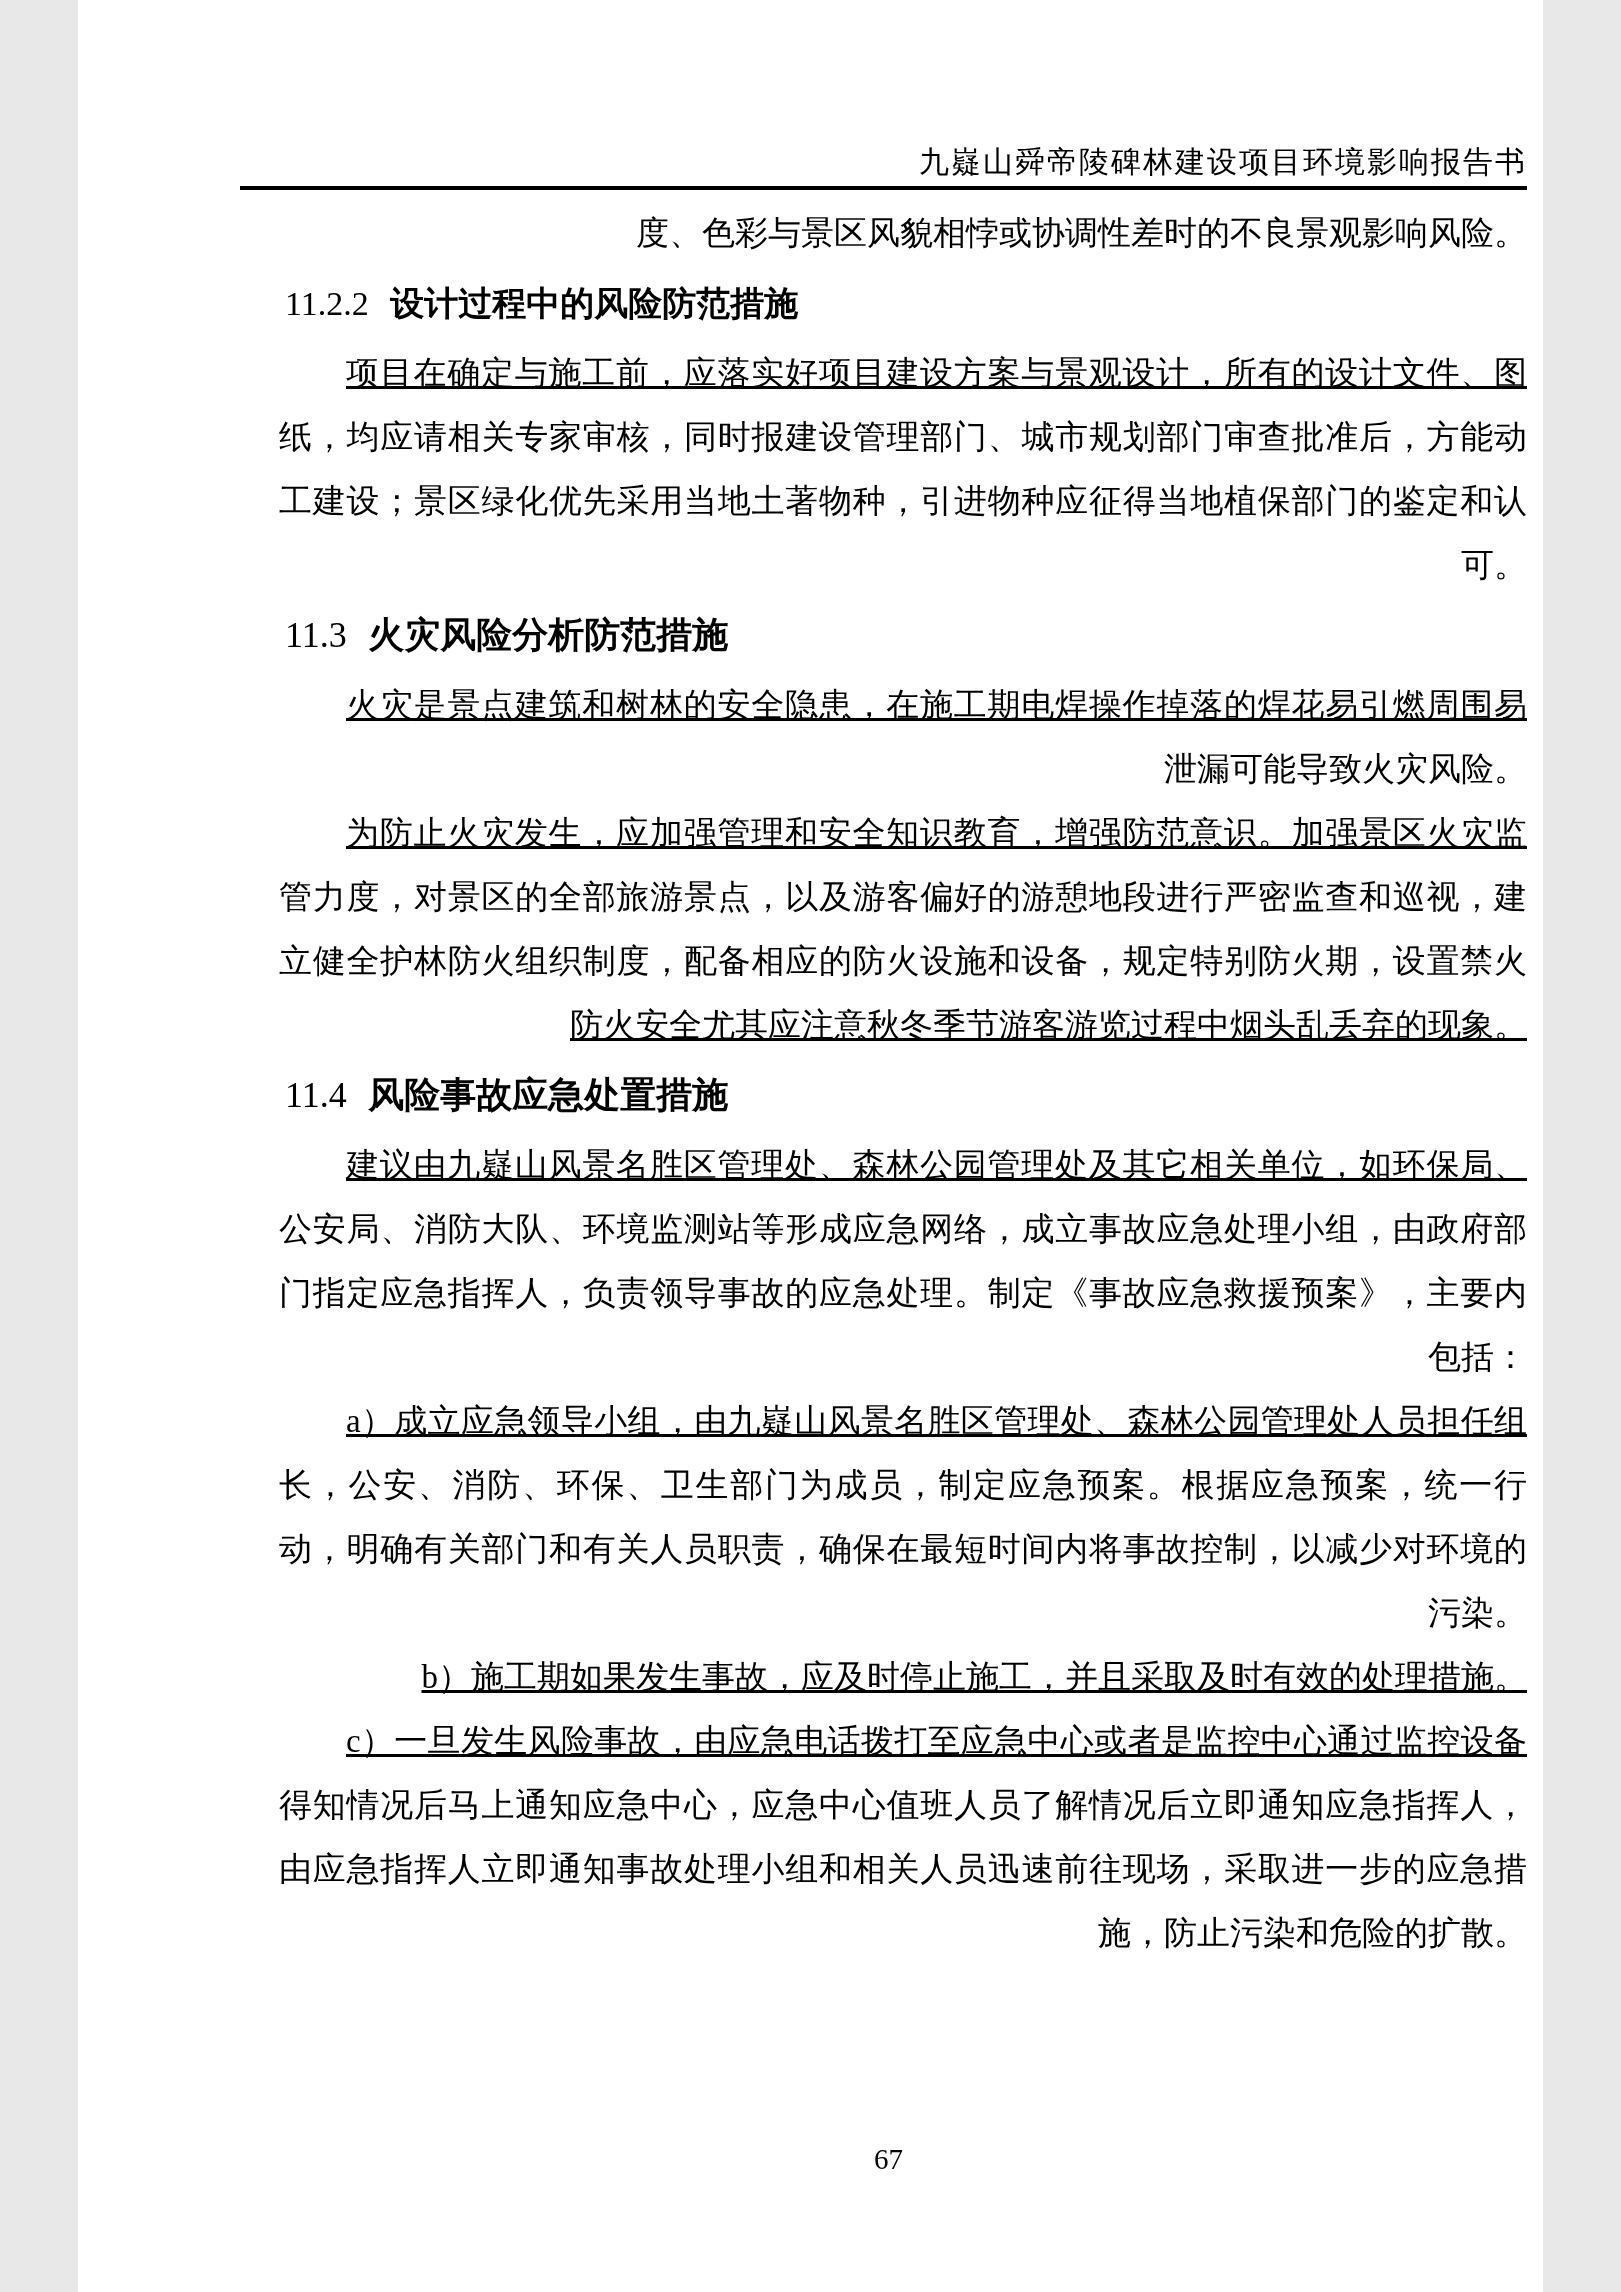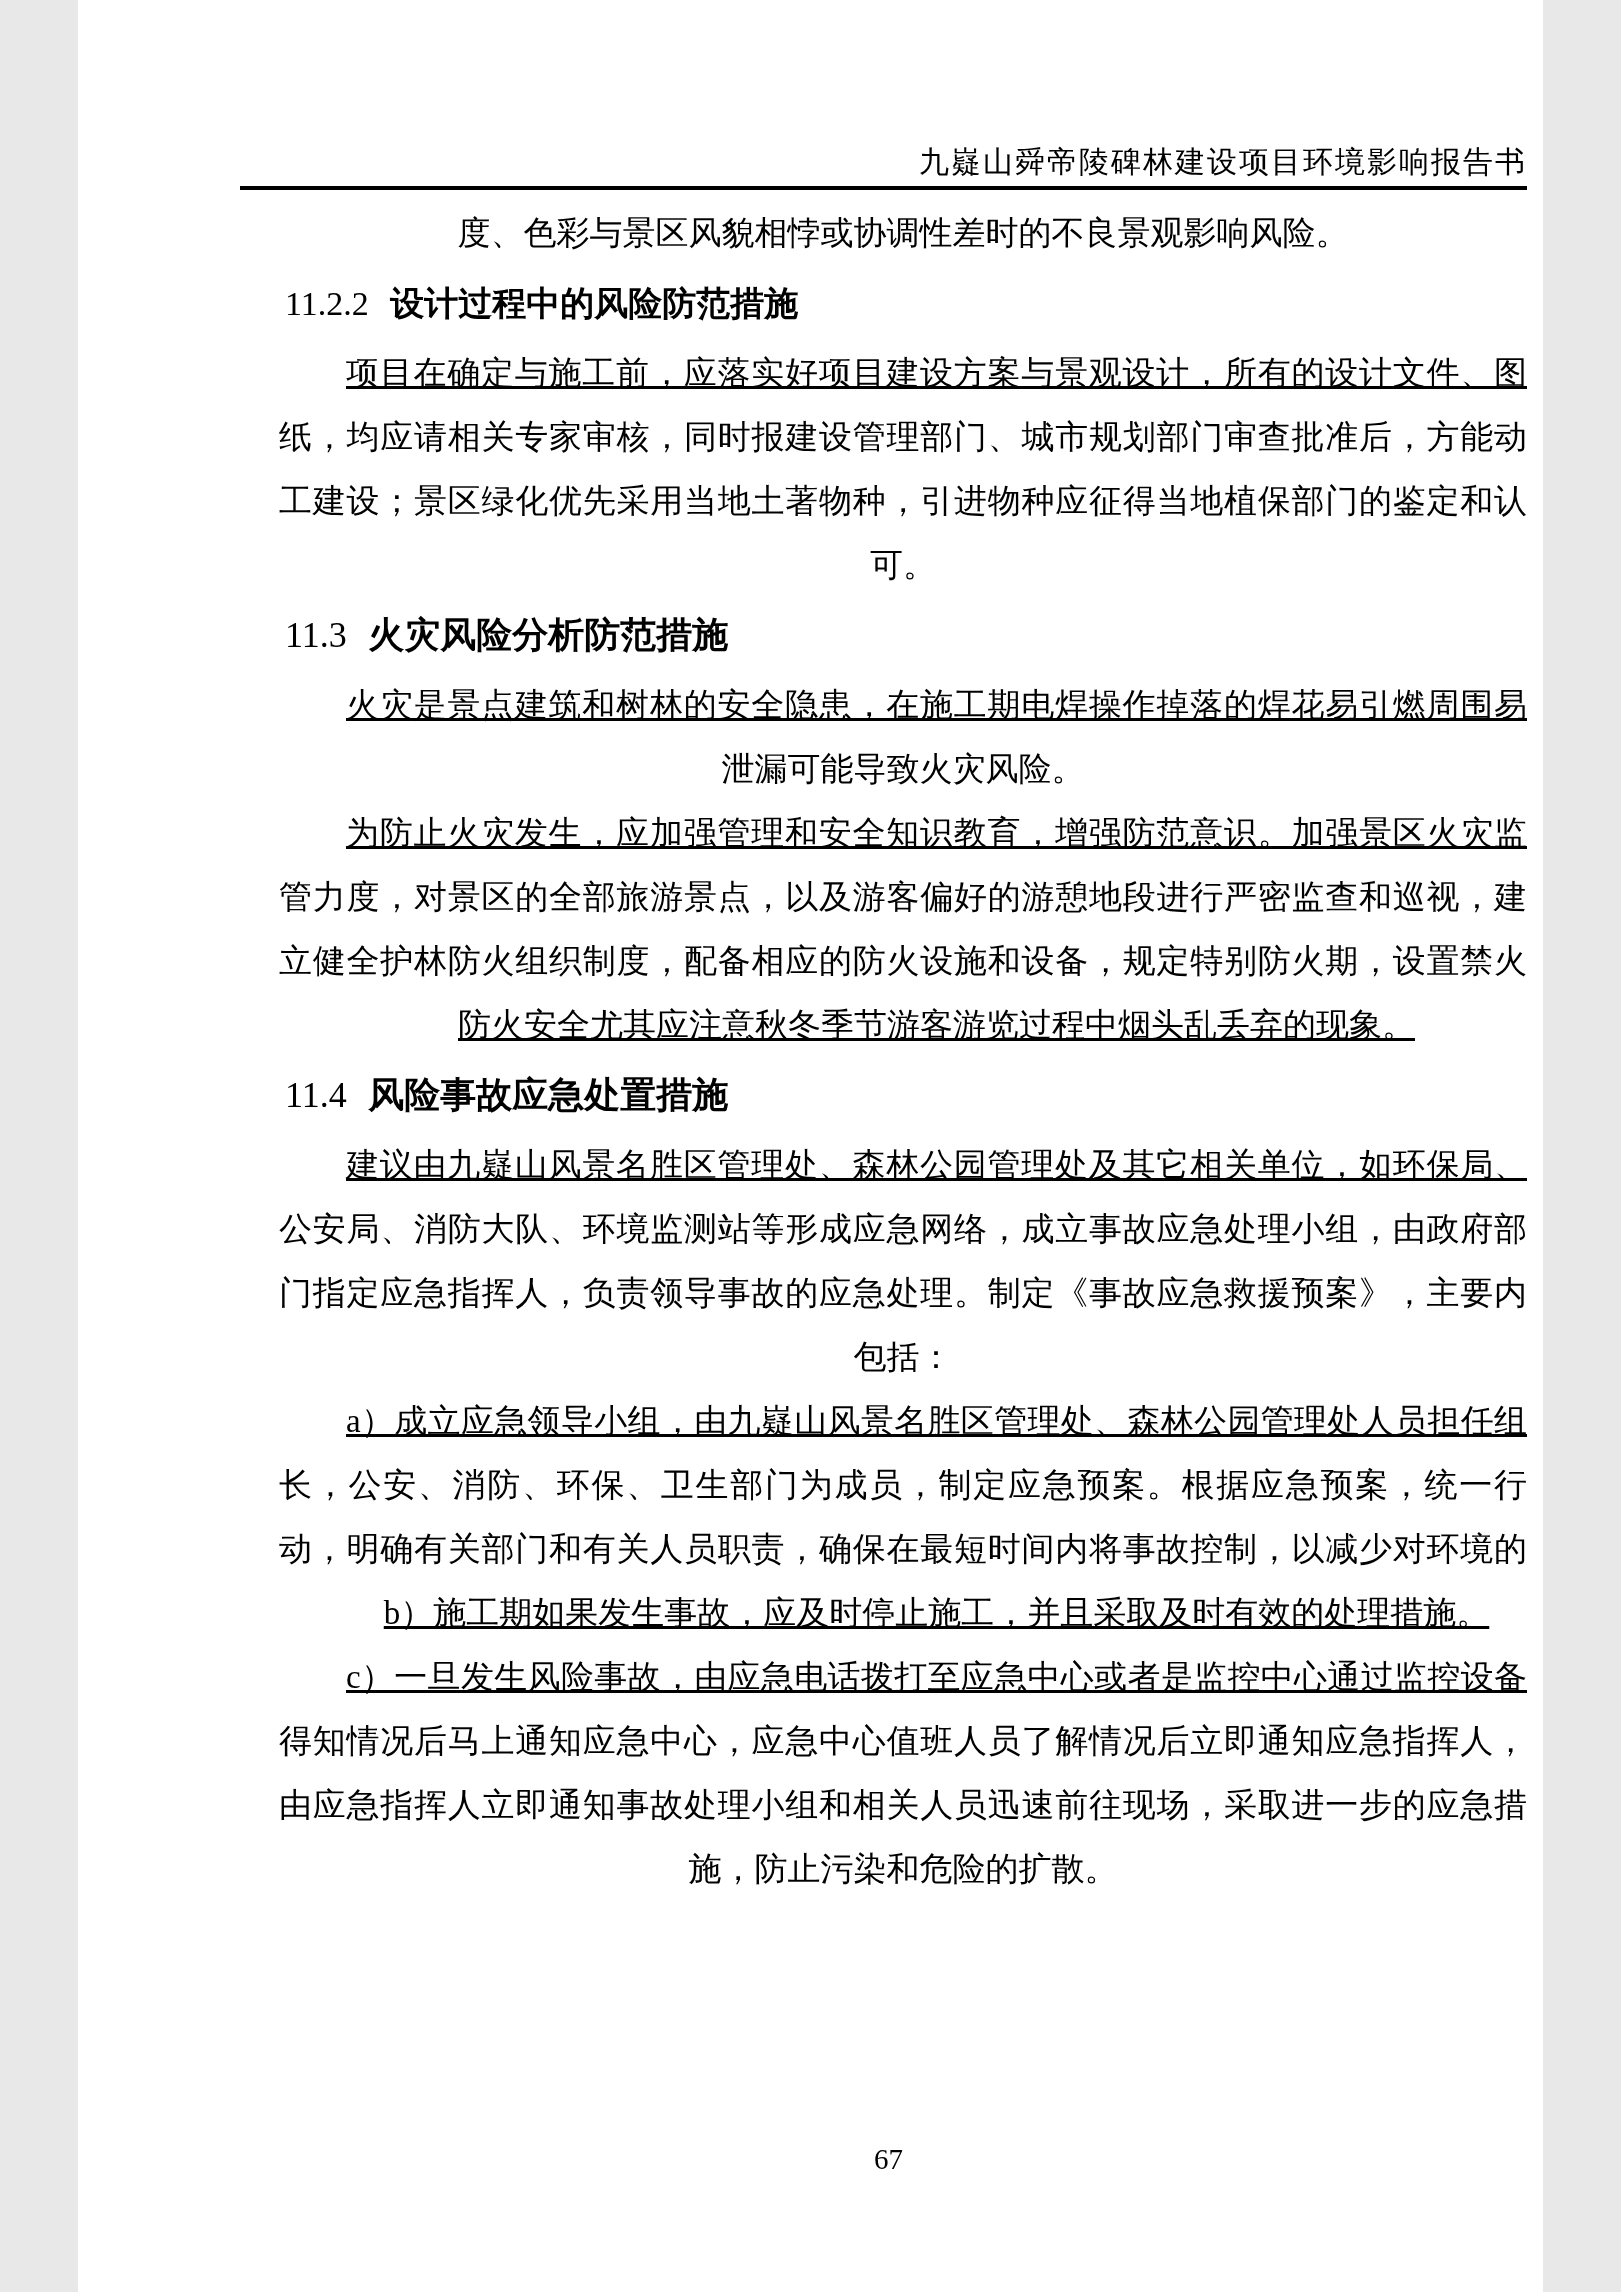--- a/index.html
+++ b/index.html
@@ -24,21 +24,21 @@
     white-space:nowrap;
   }
   
   .doc-body{
     position:absolute;left:201px;top:201px;width:1248px;
     font-size:33px;
   }
   .para{margin:0;padding:0;}
   .line{
     line-height:64px;height:64px;
-    text-align:center;
+    text-align:right;
     white-space:nowrap;
   }
   .line.fill{
     white-space:normal;
     text-align:justify;
     text-align-last:justify;
     overflow:hidden;
   }
   .line.indent{text-indent:67px;text-decoration:underline;}
   h2.heading2,h3.heading3{
@@ -97,20 +97,21 @@
       <div class="para">
         <div class="line fill indent">建议由九嶷山风景名胜区管理处、森林公园管理处及其它相关单位，如环保局、</div>
         <div class="line fill">公安局、消防大队、环境监测站等形成应急网络，成立事故应急处理小组，由政府部</div>
         <div class="line fill">门指定应急指挥人，负责领导事故的应急处理。制定《事故应急救援预案》，主要内容</div>
         <div class="line">包括：</div>
       </div>
       <div class="para">
         <div class="line fill indent">a）成立应急领导小组，由九嶷山风景名胜区管理处、森林公园管理处人员担任组</div>
         <div class="line fill">长，公安、消防、环保、卫生部门为成员，制定应急预案。根据应急预案，统一行</div>
         <div class="line fill">动，明确有关部门和有关人员职责，确保在最短时间内将事故控制，以减少对环境的</div>
+        <div class="line">污染。</div>
       </div>
       <div class="para">
         <div class="line indent">b）施工期如果发生事故，应及时停止施工，并且采取及时有效的处理措施。</div>
       </div>
       <div class="para">
         <div class="line fill indent">c）一旦发生风险事故，由应急电话拨打至应急中心或者是监控中心通过监控设备</div>
         <div class="line fill">得知情况后马上通知应急中心，应急中心值班人员了解情况后立即通知应急指挥人，</div>
         <div class="line fill">由应急指挥人立即通知事故处理小组和相关人员迅速前往现场，采取进一步的应急措</div>
         <div class="line">施，防止污染和危险的扩散。</div>
       </div>

